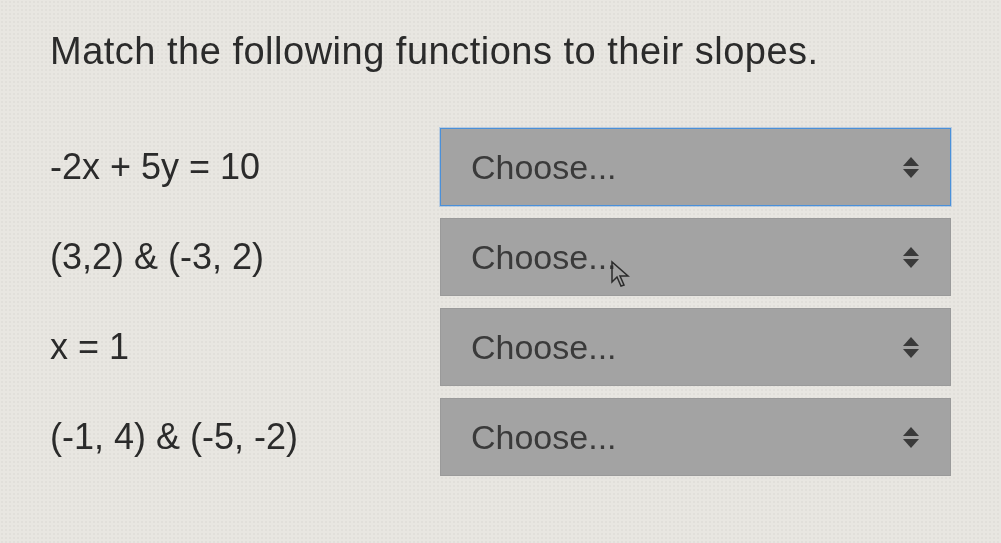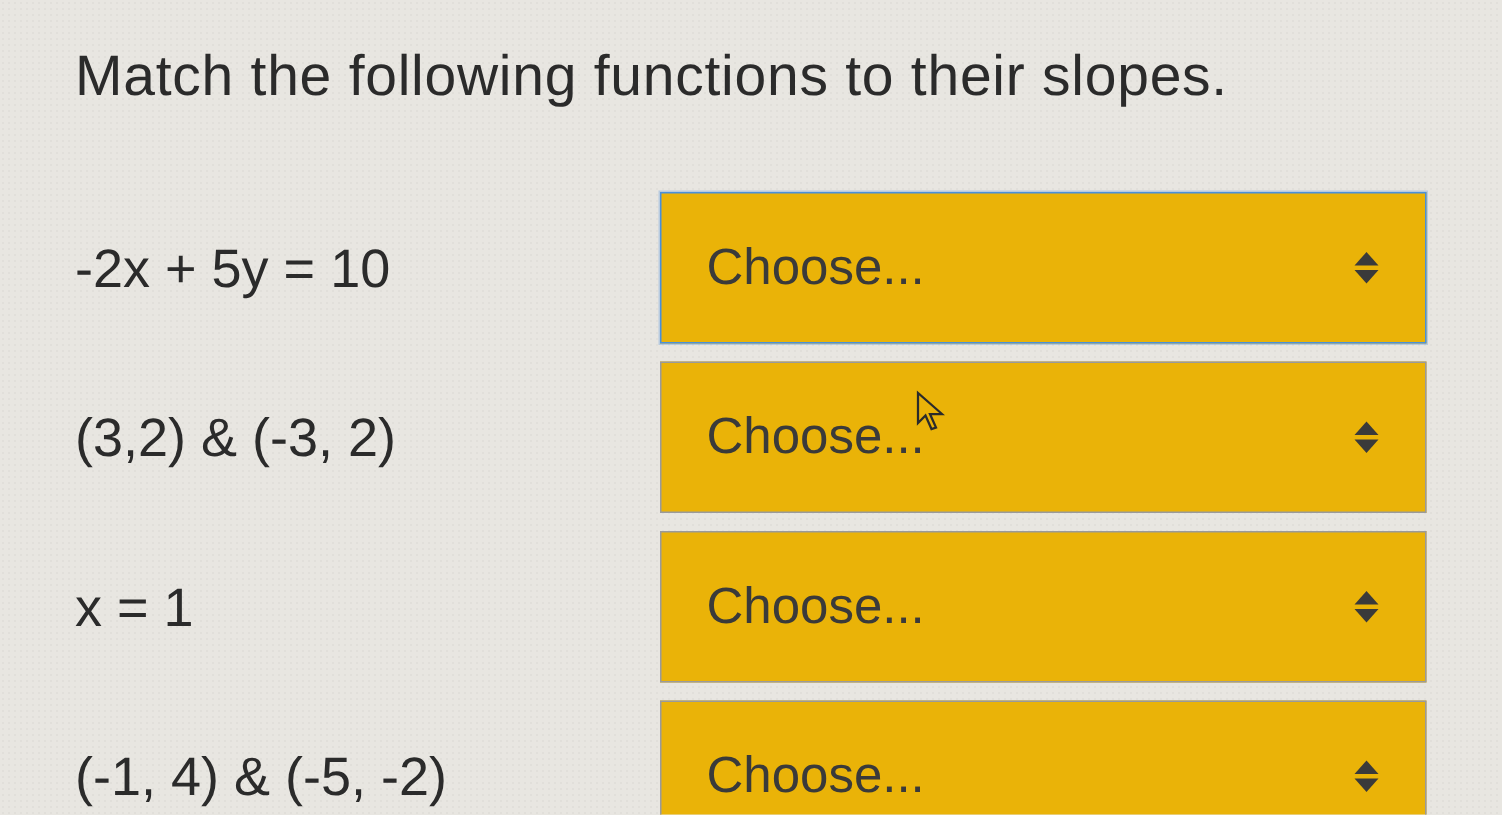--- a/index.html
+++ b/index.html
@@ -44,23 +44,23 @@
     }
     .label {
       font-size: 36px;
       color: #2b2b2b;
       width: 360px;
       flex-shrink: 0;
     }
     .select-box {
       flex: 1;
       max-width: 520px;
-      height: 101px;
+      height: 78px;
       border: 1px solid #9a9a9a;
-      background: #eab308;
+      background: #a3a3a3;
       display: flex;
       align-items: center;
       justify-content: space-between;
       padding: 0 30px;
       font-size: 34px;
       color: #3a3a3a;
       cursor: pointer;
       position: relative;
     }
     .select-box.focused {

